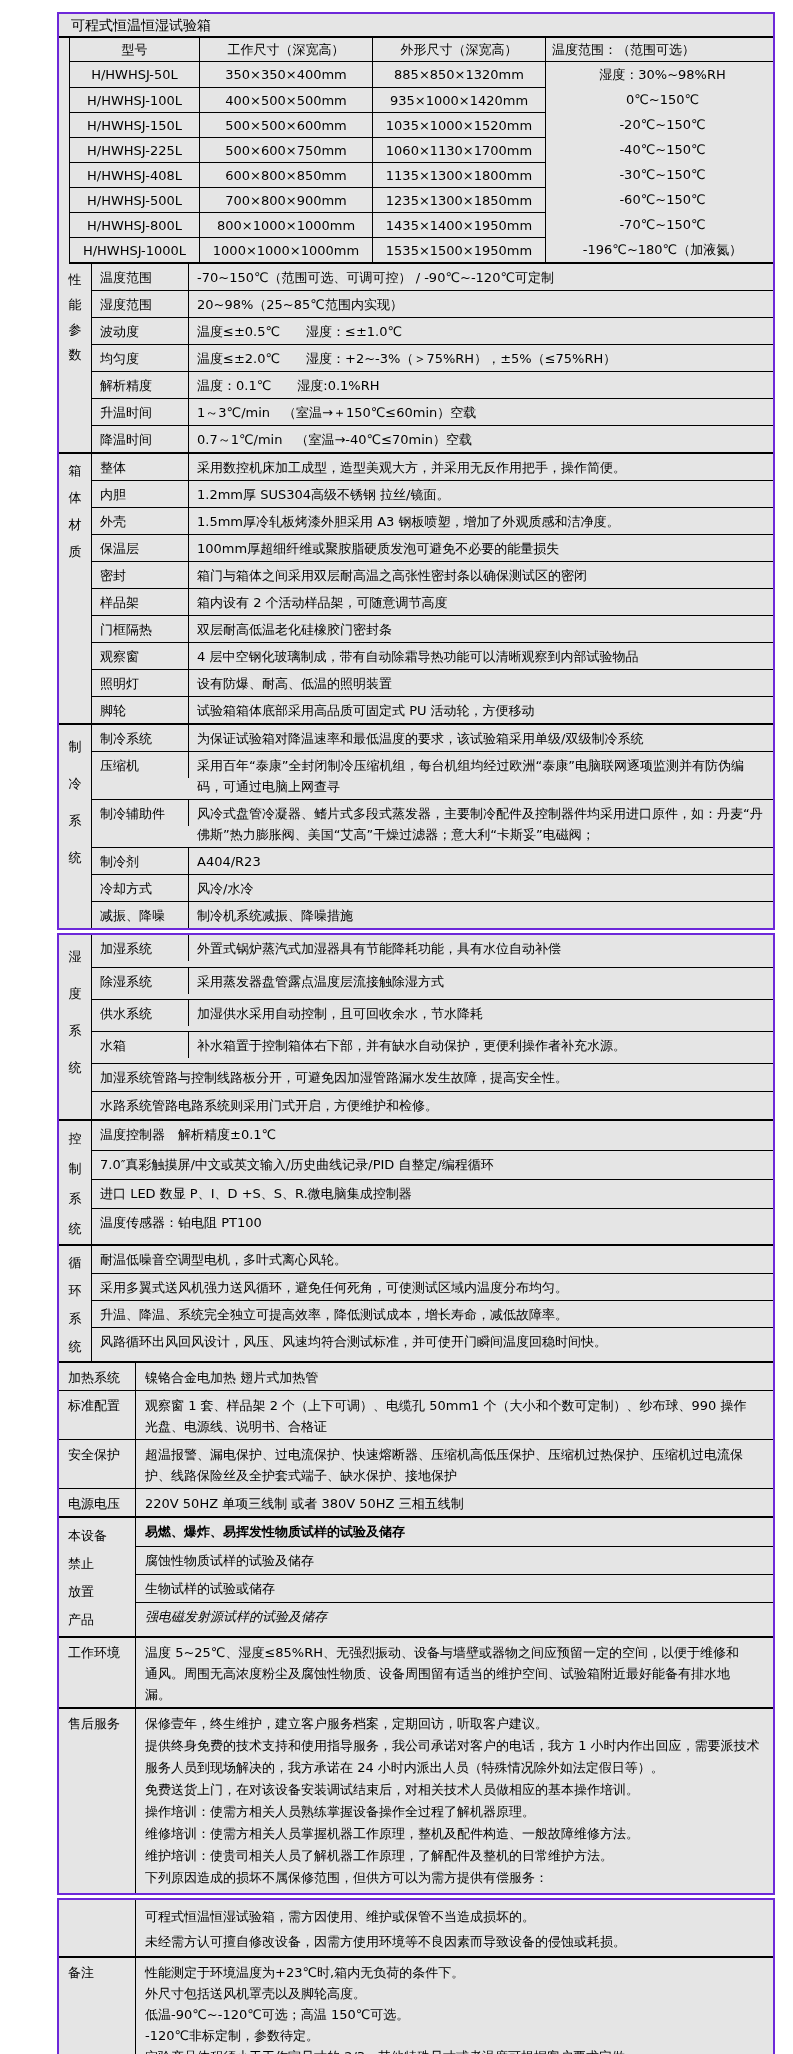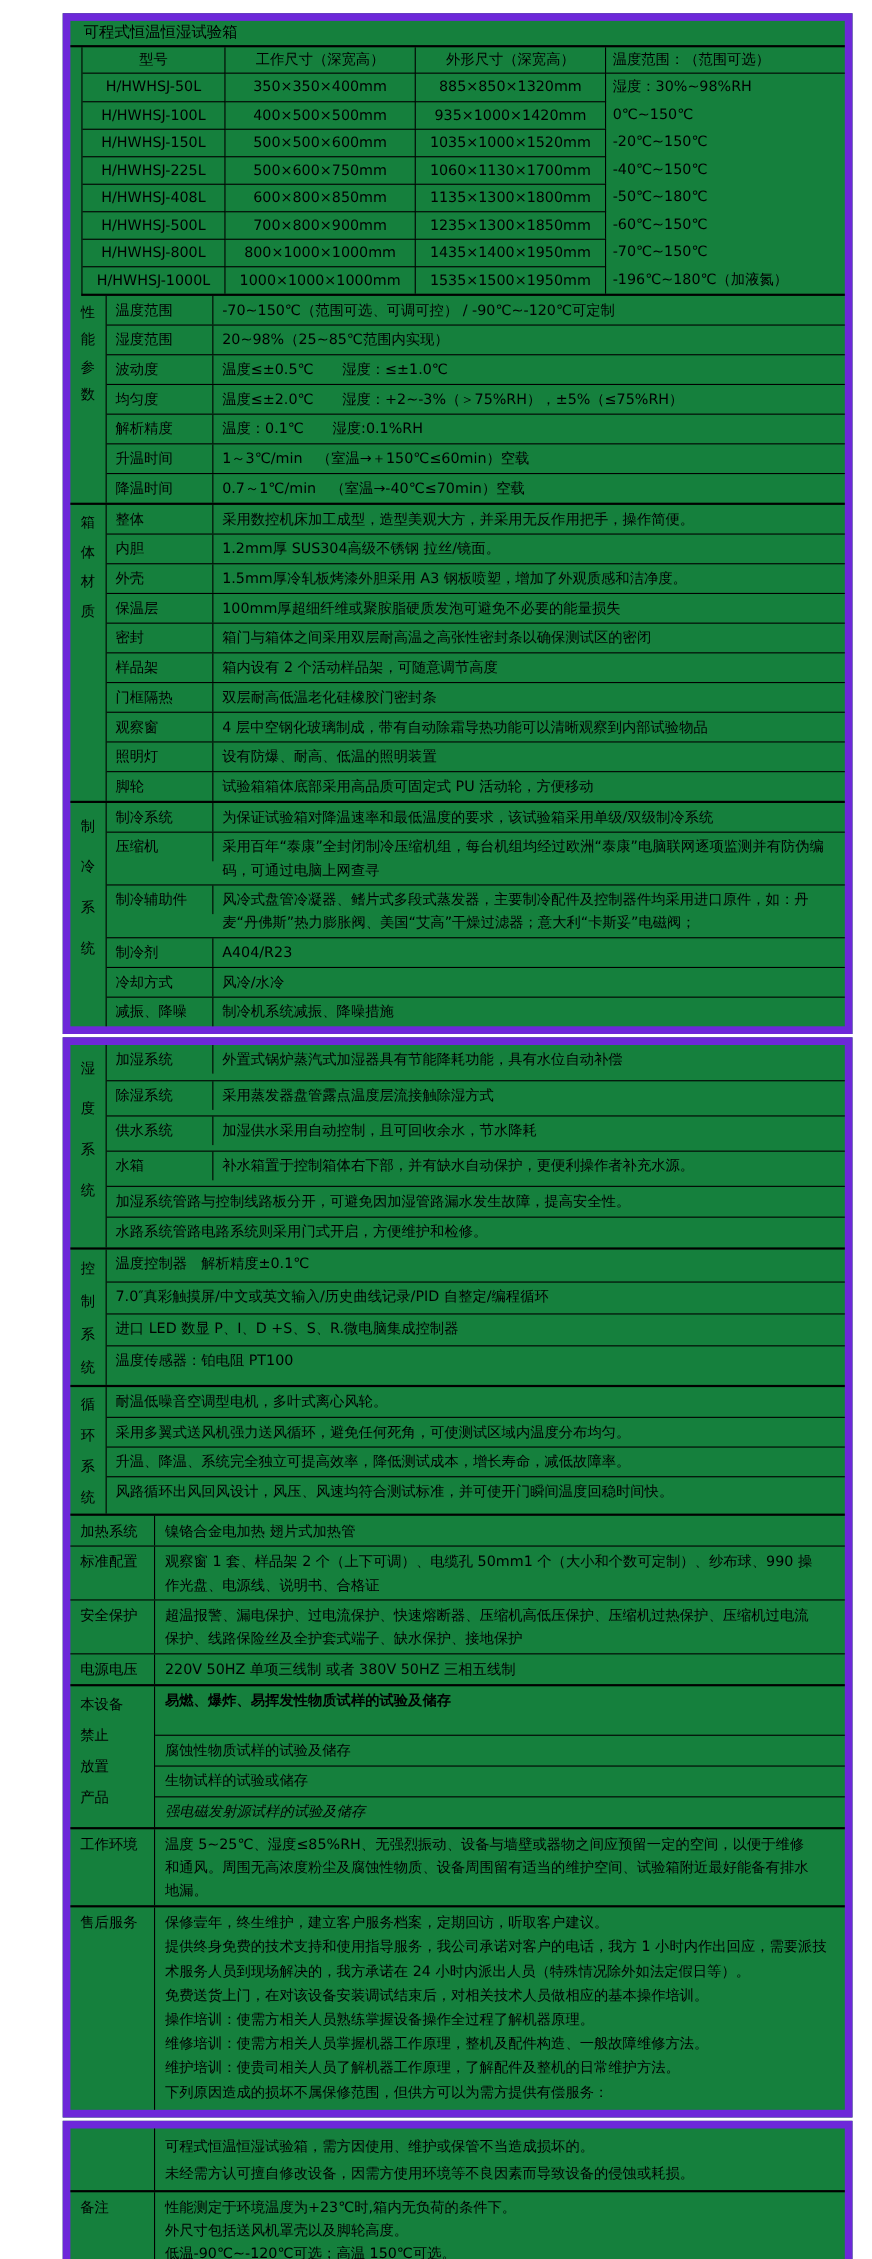--- a/index.html
+++ b/index.html
@@ -1,36 +1,36 @@
 <!DOCTYPE html>
 <html><head>
 <meta charset="utf-8">
 <style>
   *{box-sizing:border-box;margin:0;padding:0}
   html,body{background:#fff}
   body{width:793px;height:2054px;position:relative;overflow:hidden;
        color:#000;font-family:"DejaVu Sans",sans-serif;font-size:13px;}
   .doc{position:absolute;left:57px;top:12px;width:718px}
-  .tbl{border:7px solid #6d28d9;background:#15803d}
+  .tbl{border:2px solid #6d28d9;background:#e5e5e5}
   .tbl + .tbl{margin-top:3px}
 
   
   .title{height:24px;line-height:23px;padding-left:12px;font-size:14px;border-bottom:2px solid #000}
 
   
   .mtbl{margin-left:10px;border-left:1px solid #000;border-bottom:2px solid #000;
         display:grid;grid-template-columns:130px 173px 173px 1fr;
         grid-template-rows:24px repeat(8,25px)}
   .mtbl div{line-height:25px;text-align:center;white-space:nowrap;overflow:hidden}
   .mtbl .hd{line-height:23px;border-bottom:1px solid #000}
   .mtbl .br{border-right:1px solid #000}
   .mtbl .bt{border-top:1px solid #000}
   .mtbl .thead{text-align:left;padding-left:6px}
   .tempcell{grid-column:4;grid-row:2/10;text-align:left !important;padding-left:6px}
-  .tempcell div{text-align:left;line-height:25px}
+  .tempcell div{text-align:center;line-height:25px}
 
   
   .sec{display:flex;border-top:2px solid #000}
   .sec.nt{border-top:0}
   .side{width:33px;border-right:1px solid #000;text-align:center;flex:none;padding-top:3px}
   .side div{height:var(--ch,26px);line-height:var(--ch,26px)}
   .srows{flex:1;display:flex;flex-direction:column;min-width:0}
   .srow{display:flex;align-items:flex-start}
   .srow + .srow{border-top:1px solid #000}
   .slbl{width:97px;flex:none;border-right:1px solid #000;padding:3px 0 2px 8px;line-height:21px}
@@ -105,21 +105,21 @@
 
       <div class="br bt">H/HWHSJ-1000L</div>
       <div class="br bt">1000×1000×1000mm</div>
       <div class="br bt">1535×1500×1950mm</div>
 
       <div class="tempcell">
           <div>湿度：30%~98%RH</div>
           <div>0℃~150℃</div>
           <div>-20℃~150℃</div>
           <div>-40℃~150℃</div>
-          <div>-50℃~180℃</div>
+          <div>-30℃~150℃</div>
           <div>-60℃~150℃</div>
           <div>-70℃~150℃</div>
           <div>-196℃~180℃（加液氮）</div>
         </div>
     </div>
 
     <div class="sec perf nt" style="--ch:25px">
       <div class="side">
           <div>性</div>
           <div>能</div>
@@ -348,21 +348,21 @@
 
     <div class="brow t2">
       <div class="blbl lines">
           <div>本设备</div>
           <div>禁止</div>
           <div>放置</div>
           <div>产品</div>
         </div>
       <div class="bval cells" style="padding:0 0 0 0">
           <div style="padding-left: 9px; font-weight: bold;">易燃、爆炸、易挥发性物质试样的试验及储存</div>
-          <div style="padding-left: 9px; margin-top: 16px;">腐蚀性物质试样的试验及储存</div>
+          <div style="padding-left: 9px;">腐蚀性物质试样的试验及储存</div>
           <div style="padding-left: 9px;">生物试样的试验或储存</div>
           <div style="padding-left: 9px; font-style: italic;">强电磁发射源试样的试验及储存</div>
         </div>
     </div>
 
     <div class="brow t2">
       <div class="blbl">工作环境</div>
       <div class="bval">温度 5~25℃、湿度≤85%RH、无强烈振动、设备与墙壁或器物之间应预留一定的空间，以便于维修和通风。周围无高浓度粉尘及腐蚀性物质、设备周围留有适当的维护空间、试验箱附近最好能备有排水地漏。</div>
     </div>
 

